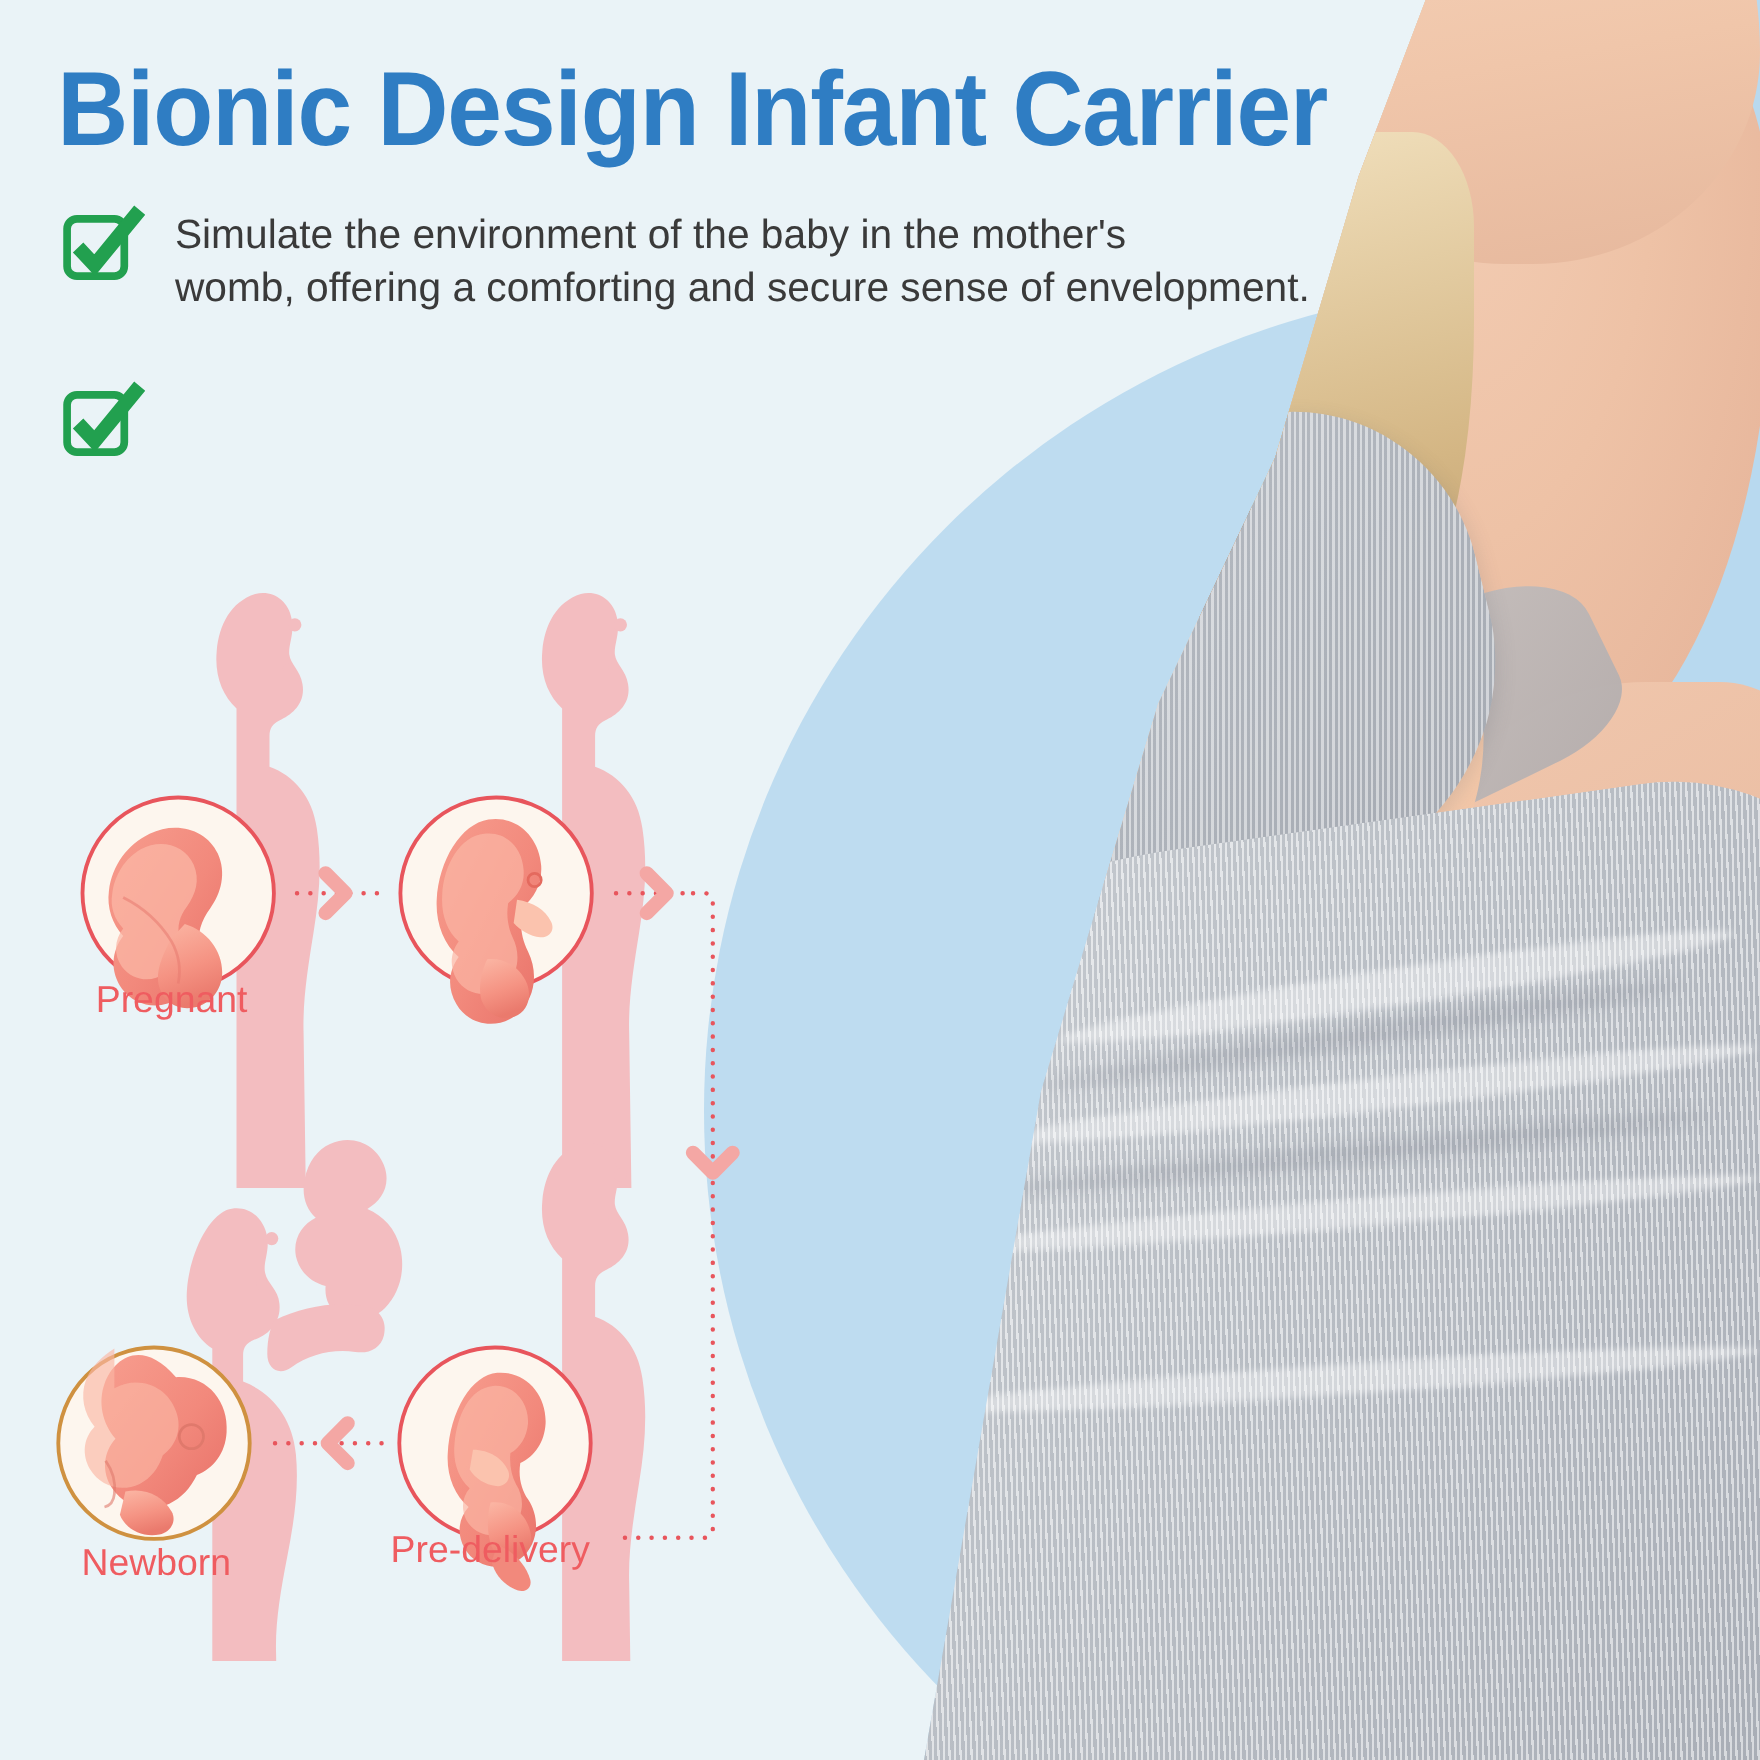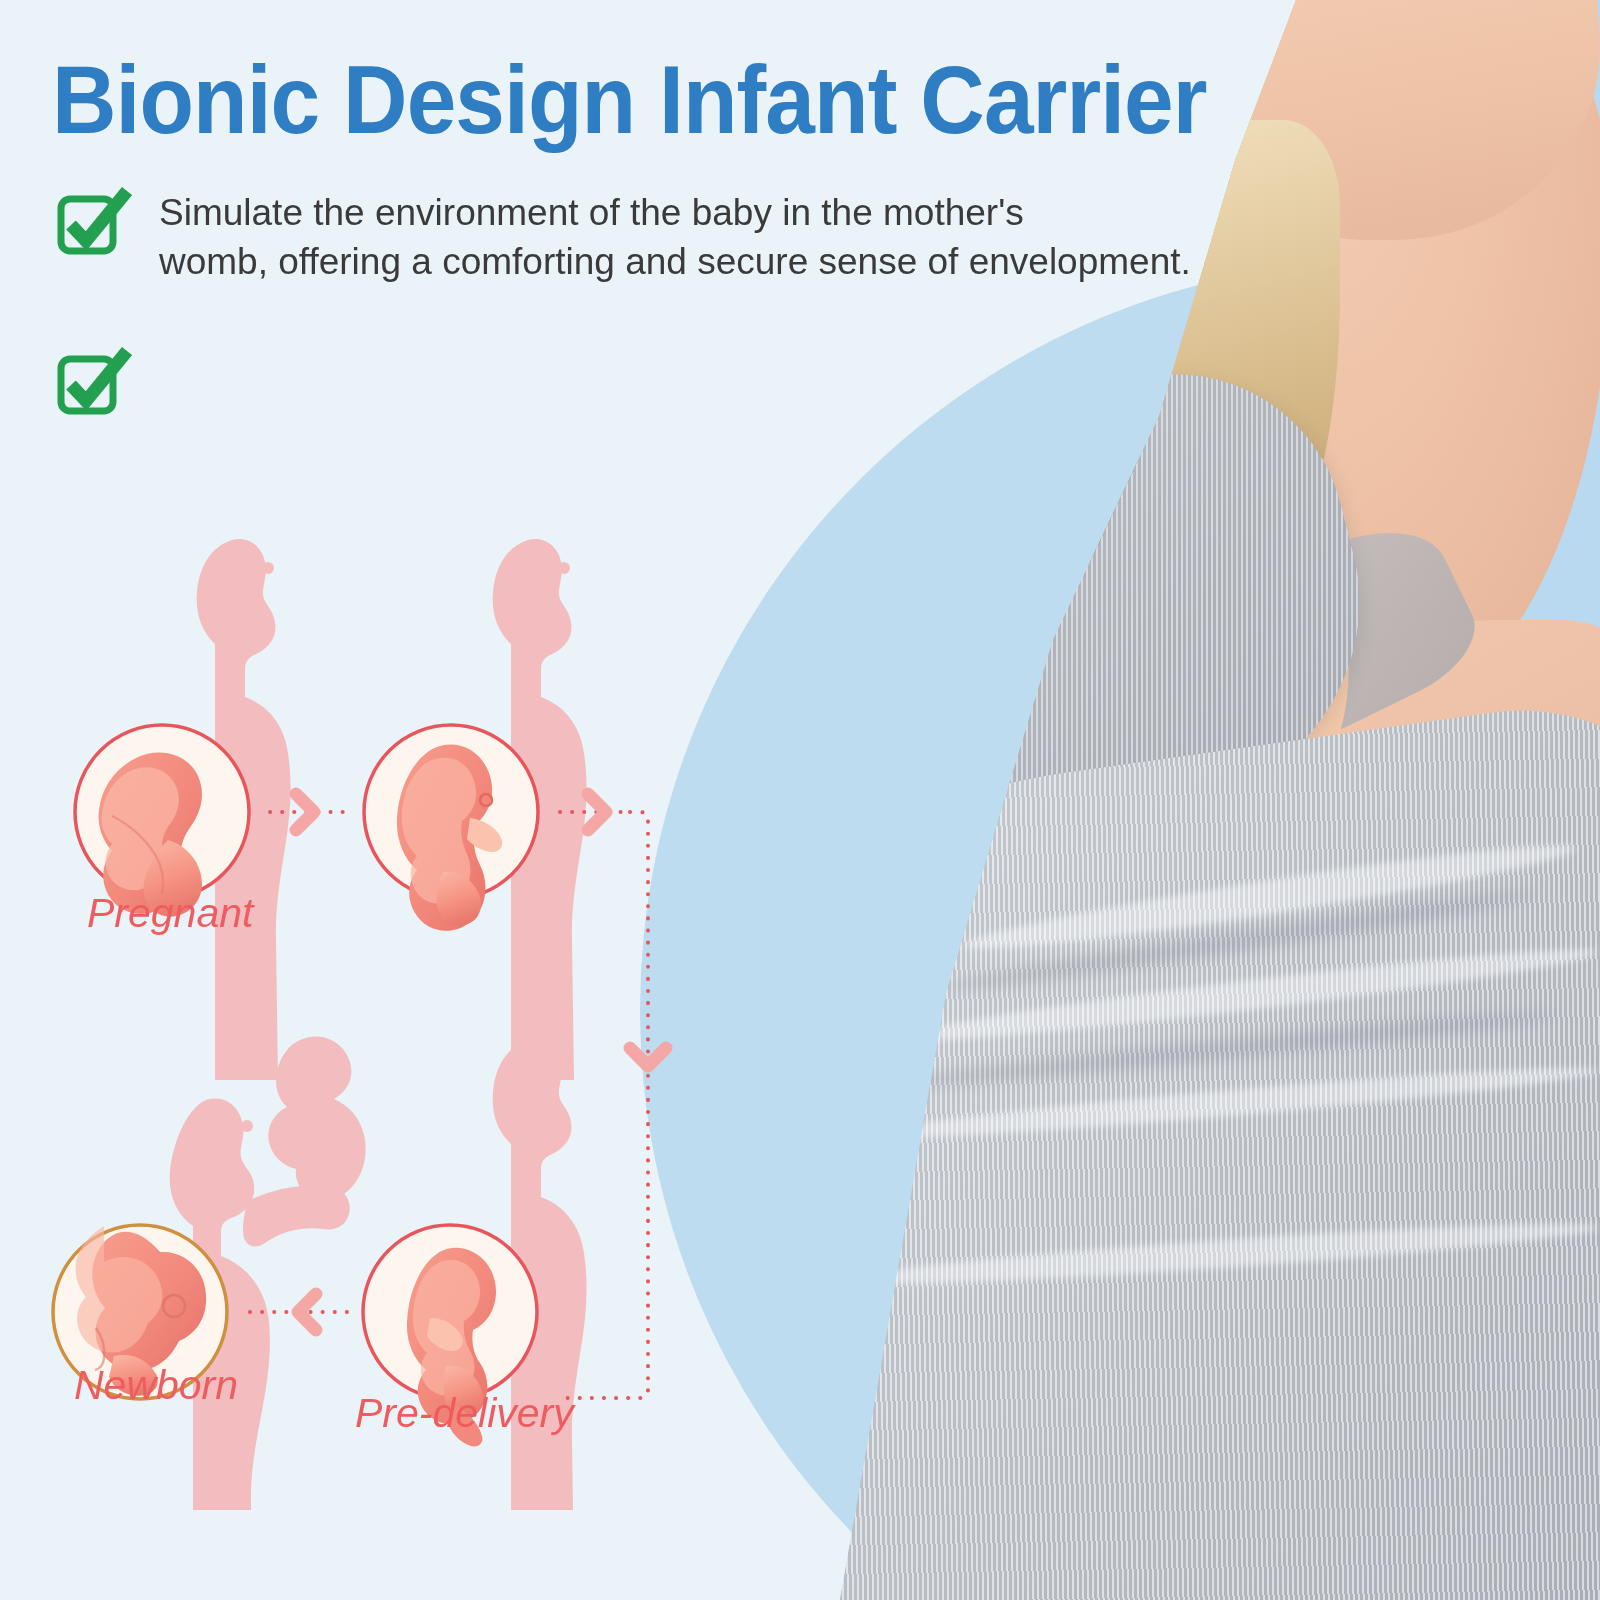--- a/index.html
+++ b/index.html
@@ -208,24 +208,23 @@
     line-height:1.32;
     color:#3a3a3a;
     white-space:pre-line;
     padding-top:4px;
   }
 
   
   #diagram { position:absolute; left:0; top:500px; width:700px; height:1010px; z-index:4; }
   .stage-label {
     position:absolute;
-    font-size:41px;
+    font-size:34px;
     color:#ef5c60;
     white-space:nowrap;
-    font-style:italic;
   }
   .flow { position:absolute; left:0; top:0; width:700px; height:1010px; }
 </style>
 </head>
 <body>
 
 <div id="bg-arc"></div>
 
 <div id="photo">
   <div id="photo-clip">
@@ -426,15 +425,15 @@
       <path d="M630 548 L648 566 L666 548" fill="none" stroke="#f4a7a4" stroke-width="13" stroke-linecap="round" stroke-linejoin="round"></path>
     </g>
 
     <g>
       <line x1="250" y1="812" x2="350" y2="812" stroke="#e8555c" stroke-width="4" stroke-linecap="round" stroke-dasharray="0.1 12"></line>
       <path d="M316 794 L298 812 L316 830" fill="none" stroke="#f4a7a4" stroke-width="13" stroke-linecap="round" stroke-linejoin="round"></path>
     </g>
   </svg>
 
   <div class="stage-label" style="left:87px;  top:390px;">Pregnant</div>
-  <div class="stage-label" style="left:74px;  top:862px;">Newborn</div>
+  <div class="stage-label" style="left:74px;  top:902px;">Newborn</div>
   <div class="stage-label" style="left:355px; top:890px;">Pre-delivery</div>
 </div>
 
 </body></html>

